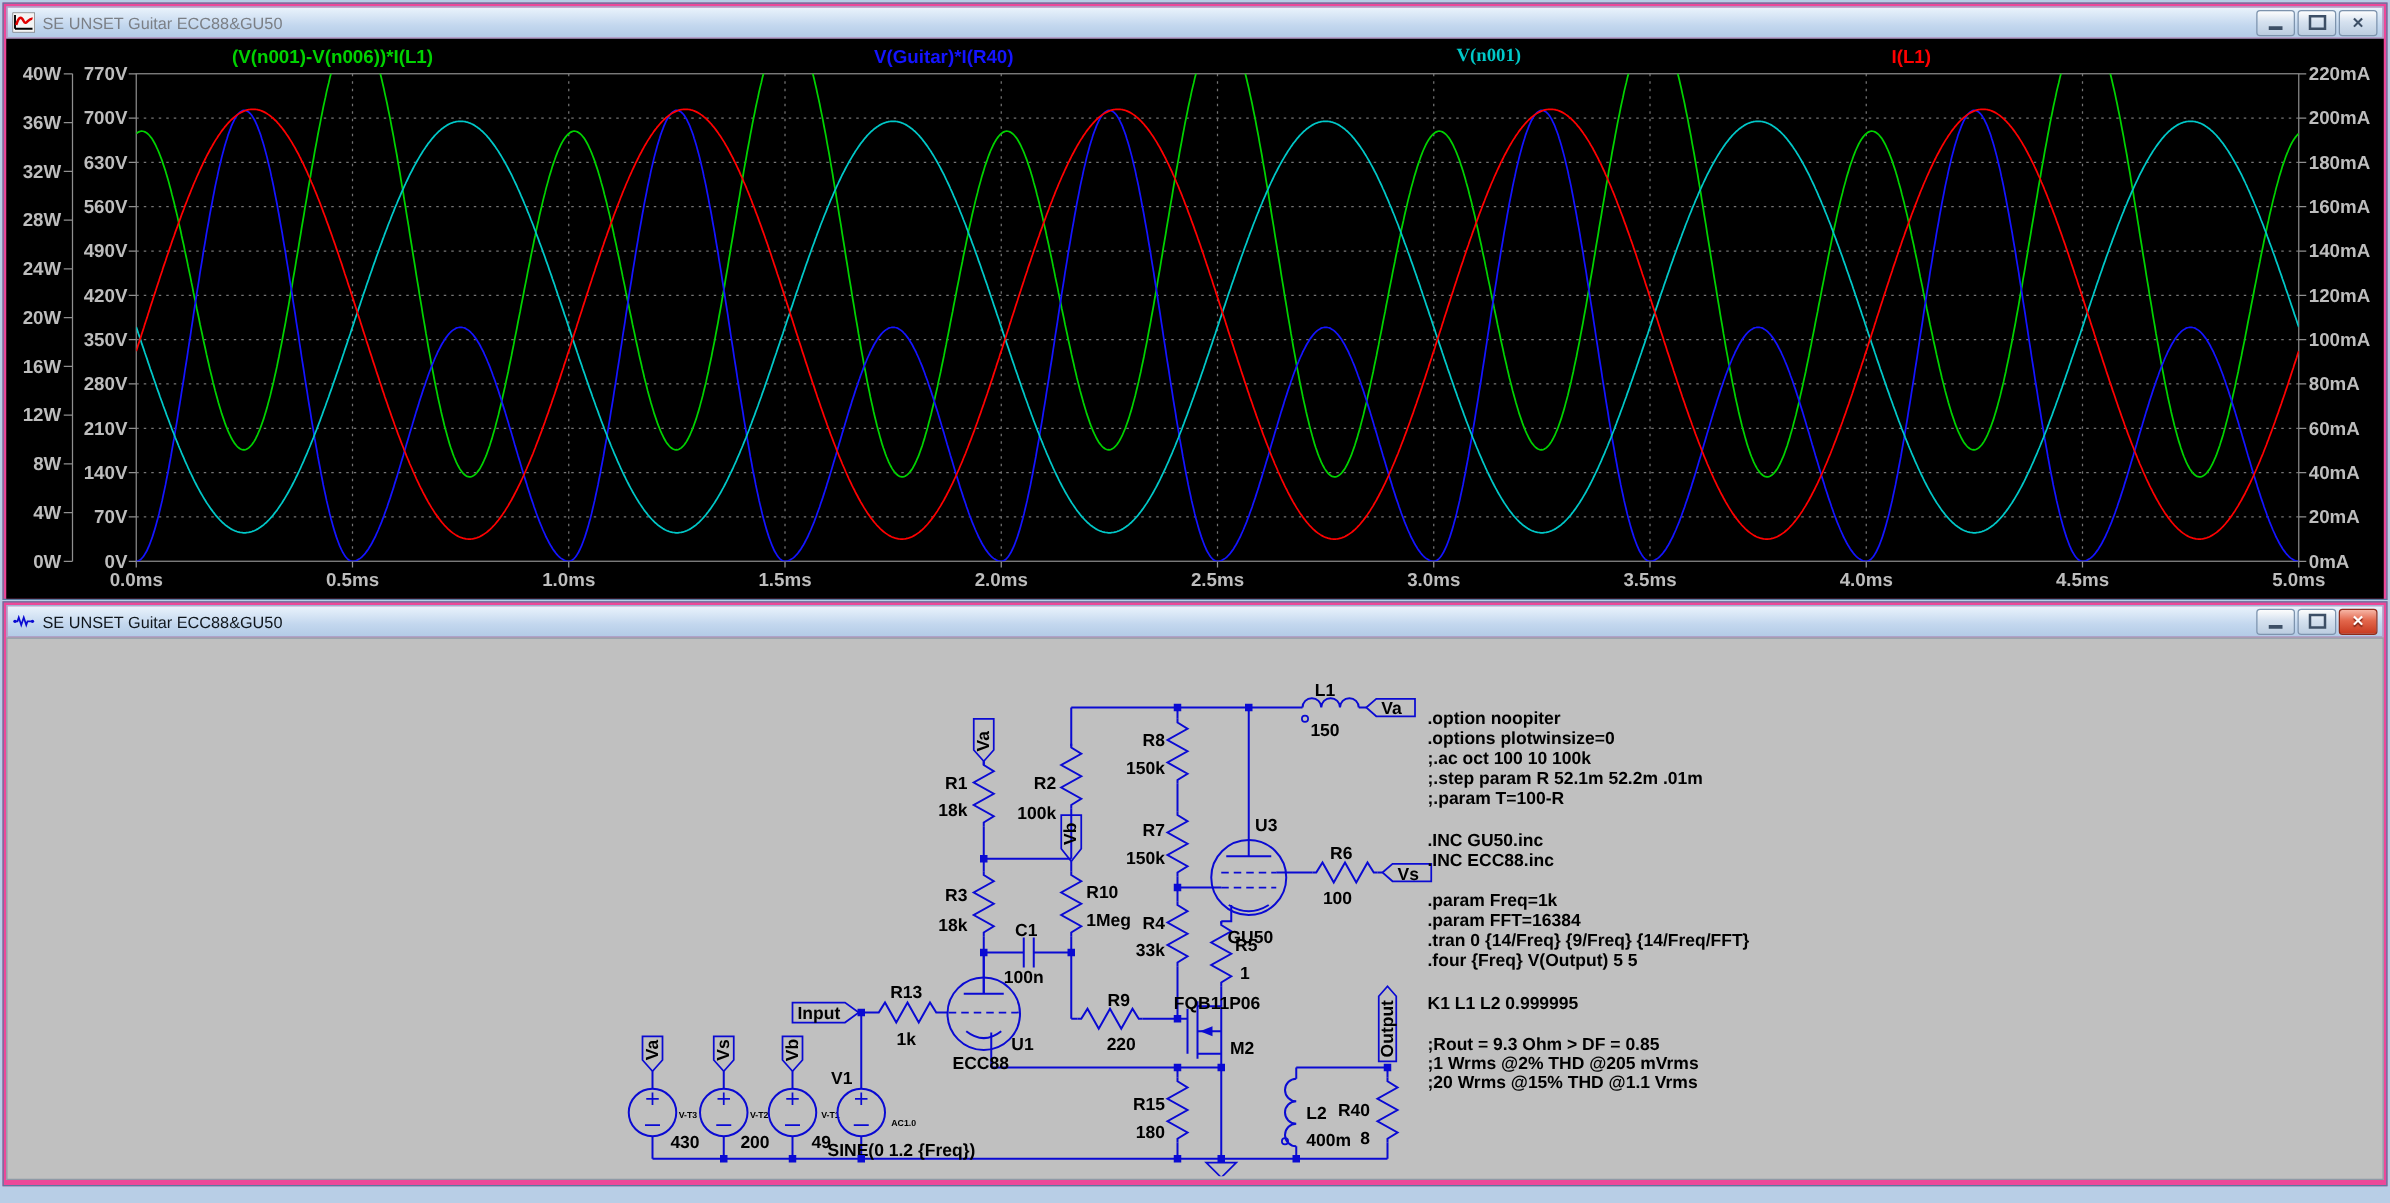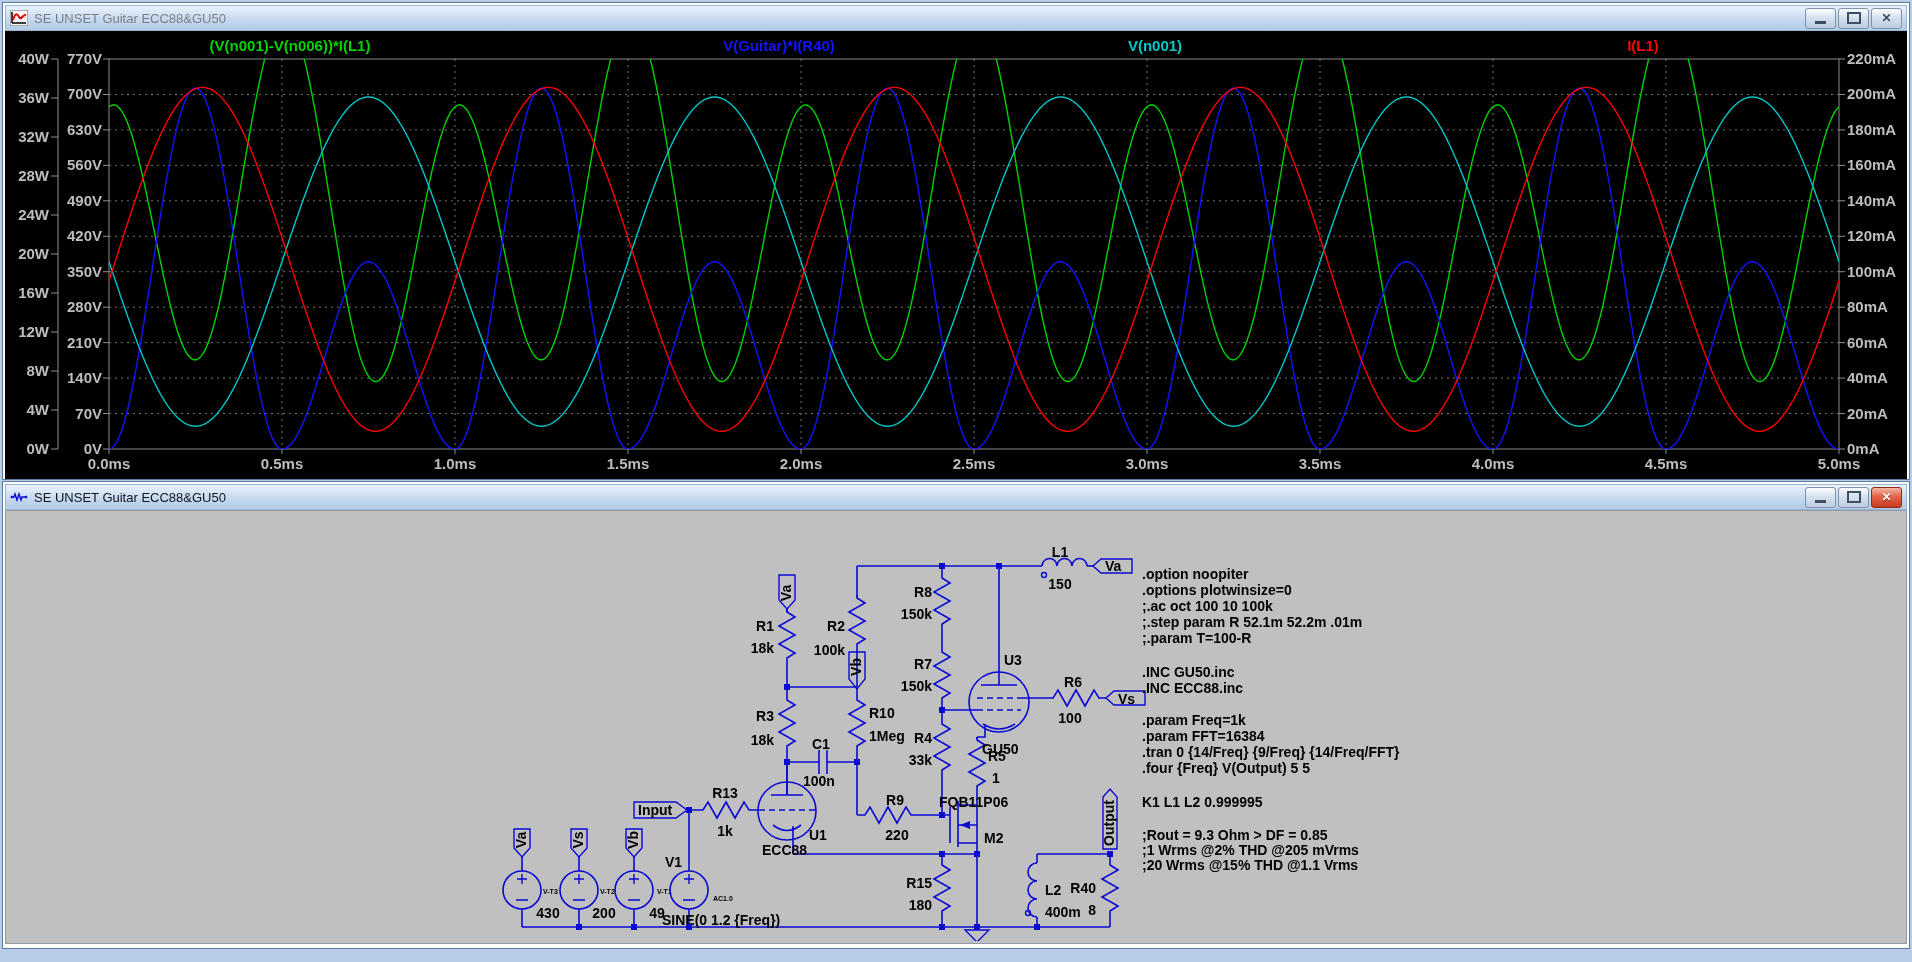--- a/index.html
+++ b/index.html
@@ -2,40 +2,40 @@
 <html><head>
 <meta charset="utf-8">
 <style>
   html,body{margin:0;padding:0;}
   body{
     width:1912px;height:962px;overflow:hidden;
     background:#b8cee6;
     font-family:"Liberation Sans",sans-serif;
     position:relative;
   }
-  .win{position:absolute;border:1px solid #5a7aa0;background:#ffffff;box-sizing:border-box;padding:2px;}
+  .win{position:absolute;border:1px solid #5a7aa0;background:#ec4899;box-sizing:border-box;padding:2px;}
   .titlebar{height:26px;display:flex;align-items:center;padding:0 4px;
     background:linear-gradient(#eaf3fc,#c3d7ee 60%,#b3cbe6);
     border:1px solid #9db6d2;box-sizing:border-box;}
   .titlebar .ticon{width:18px;height:16px;margin-right:6px;flex:0 0 auto;}
   .ttext{font-size:13px;flex:1 1 auto;white-space:nowrap;overflow:hidden;}
   .inactive .ttext{color:#7b7f85;}
   .active .ttext{color:#10161c;}
   .winbtns{display:flex;gap:2px;}
   .wbtn{width:29px;height:19px;border:1px solid #7d93ad;border-radius:3px;
     background:linear-gradient(#fdfdfd,#d5e1ef 45%,#bccde0);
     display:flex;align-items:center;justify-content:center;position:relative;}
   .wbtn .bar{width:11px;height:3px;background:#3d4f66;margin-top:9px;}
   .wbtn .box{width:10px;height:8px;border:2px solid #3d4f66;}
   .wbtn .x{font-size:12px;font-weight:bold;color:#3d4f66;line-height:1;}
   .wbtn.close-red{background:linear-gradient(#f6b5a5,#e2664b 45%,#c83a20);border-color:#8e2b1a;}
   .wbtn.close-red .x{color:#fff;text-shadow:0 1px 1px #7a2113;}
   #plot-client{position:relative;background:#000;height:448px;overflow:hidden;}
   .legend{position:absolute;top:6px;transform:translateX(-50%);
-    font-size:15px;font-weight:bold;white-space:nowrap;margin-left:24px;}
+    font-size:15px;font-weight:bold;white-space:nowrap;}
   #schem-client{position:relative;background:#c0c0c0;height:432px;overflow:hidden;
     border:1px solid #8f9aa6;}
   svg{display:block;}
   .w{stroke:#0a0ad2;stroke-width:1.6;fill:none;}
   .wthin{stroke:#0a0ad2;stroke-width:1.4;fill:none;}
   .wd{stroke:#0a0ad2;stroke-width:1.4;fill:none;stroke-dasharray:6 4;}
   .dot{fill:#0a0ad2;}
   .lbl{font-family:"Liberation Sans",sans-serif;font-size:14px;font-weight:bold;fill:#000;}
   .tiny{font-family:"Liberation Sans",sans-serif;font-size:7px;font-weight:bold;fill:#000;}
   .dir{font-family:"Liberation Sans",sans-serif;font-size:14px;font-weight:bold;fill:#000;}
@@ -61,22 +61,22 @@
           <span class="box"></span>
         </span>
       <span class="wbtn">
           <span class="x">✕</span>
         </span>
     </span>
   </div>
   <div id="plot-client">
     <div class="legend" id="leg0" style="left: 261px; color: rgb(0, 210, 0);">(V(n001)-V(n006))*I(L1)</div>
     <div class="legend" id="leg1" style="left: 750px; color: rgb(20, 20, 255);">V(Guitar)*I(R40)</div>
-    <div class="legend" id="leg2" style="left: 1126px; color: rgb(0, 200, 200);">V(n001)</div>
-    <div class="legend" id="leg3" style="left: 1614px; color: rgb(255, 0, 0);">I(L1)</div>
+    <div class="legend" id="leg2" style="left: 1186px; color: rgb(0, 200, 200); font-family: Liberation Serif, serif;">V(n001)</div>
+    <div class="legend" id="leg3" style="left: 1524px; color: rgb(255, 0, 0);">I(L1)</div>
     <svg id="plot-svg" width="1902" height="444">
         <clipPath id="pc">
           <rect x="104" y="28" width="1730" height="390"></rect>
         </clipPath>
         <line x1="53" y1="28" x2="53" y2="418" stroke="#909090" stroke-width="1"></line>
         <line x1="46" y1="28" x2="53" y2="28" stroke="#909090" stroke-width="1"></line>
         <text x="44" y="33" text-anchor="end" font-family="&quot;Liberation Sans&quot;,sans-serif" font-size="15" font-weight="bold" fill="#bdbdbd">40W</text>
         <line x1="46" y1="67" x2="53" y2="67" stroke="#909090" stroke-width="1"></line>
         <text x="44" y="72" text-anchor="end" font-family="&quot;Liberation Sans&quot;,sans-serif" font-size="15" font-weight="bold" fill="#bdbdbd">36W</text>
         <line x1="46" y1="106" x2="53" y2="106" stroke="#909090" stroke-width="1"></line>

